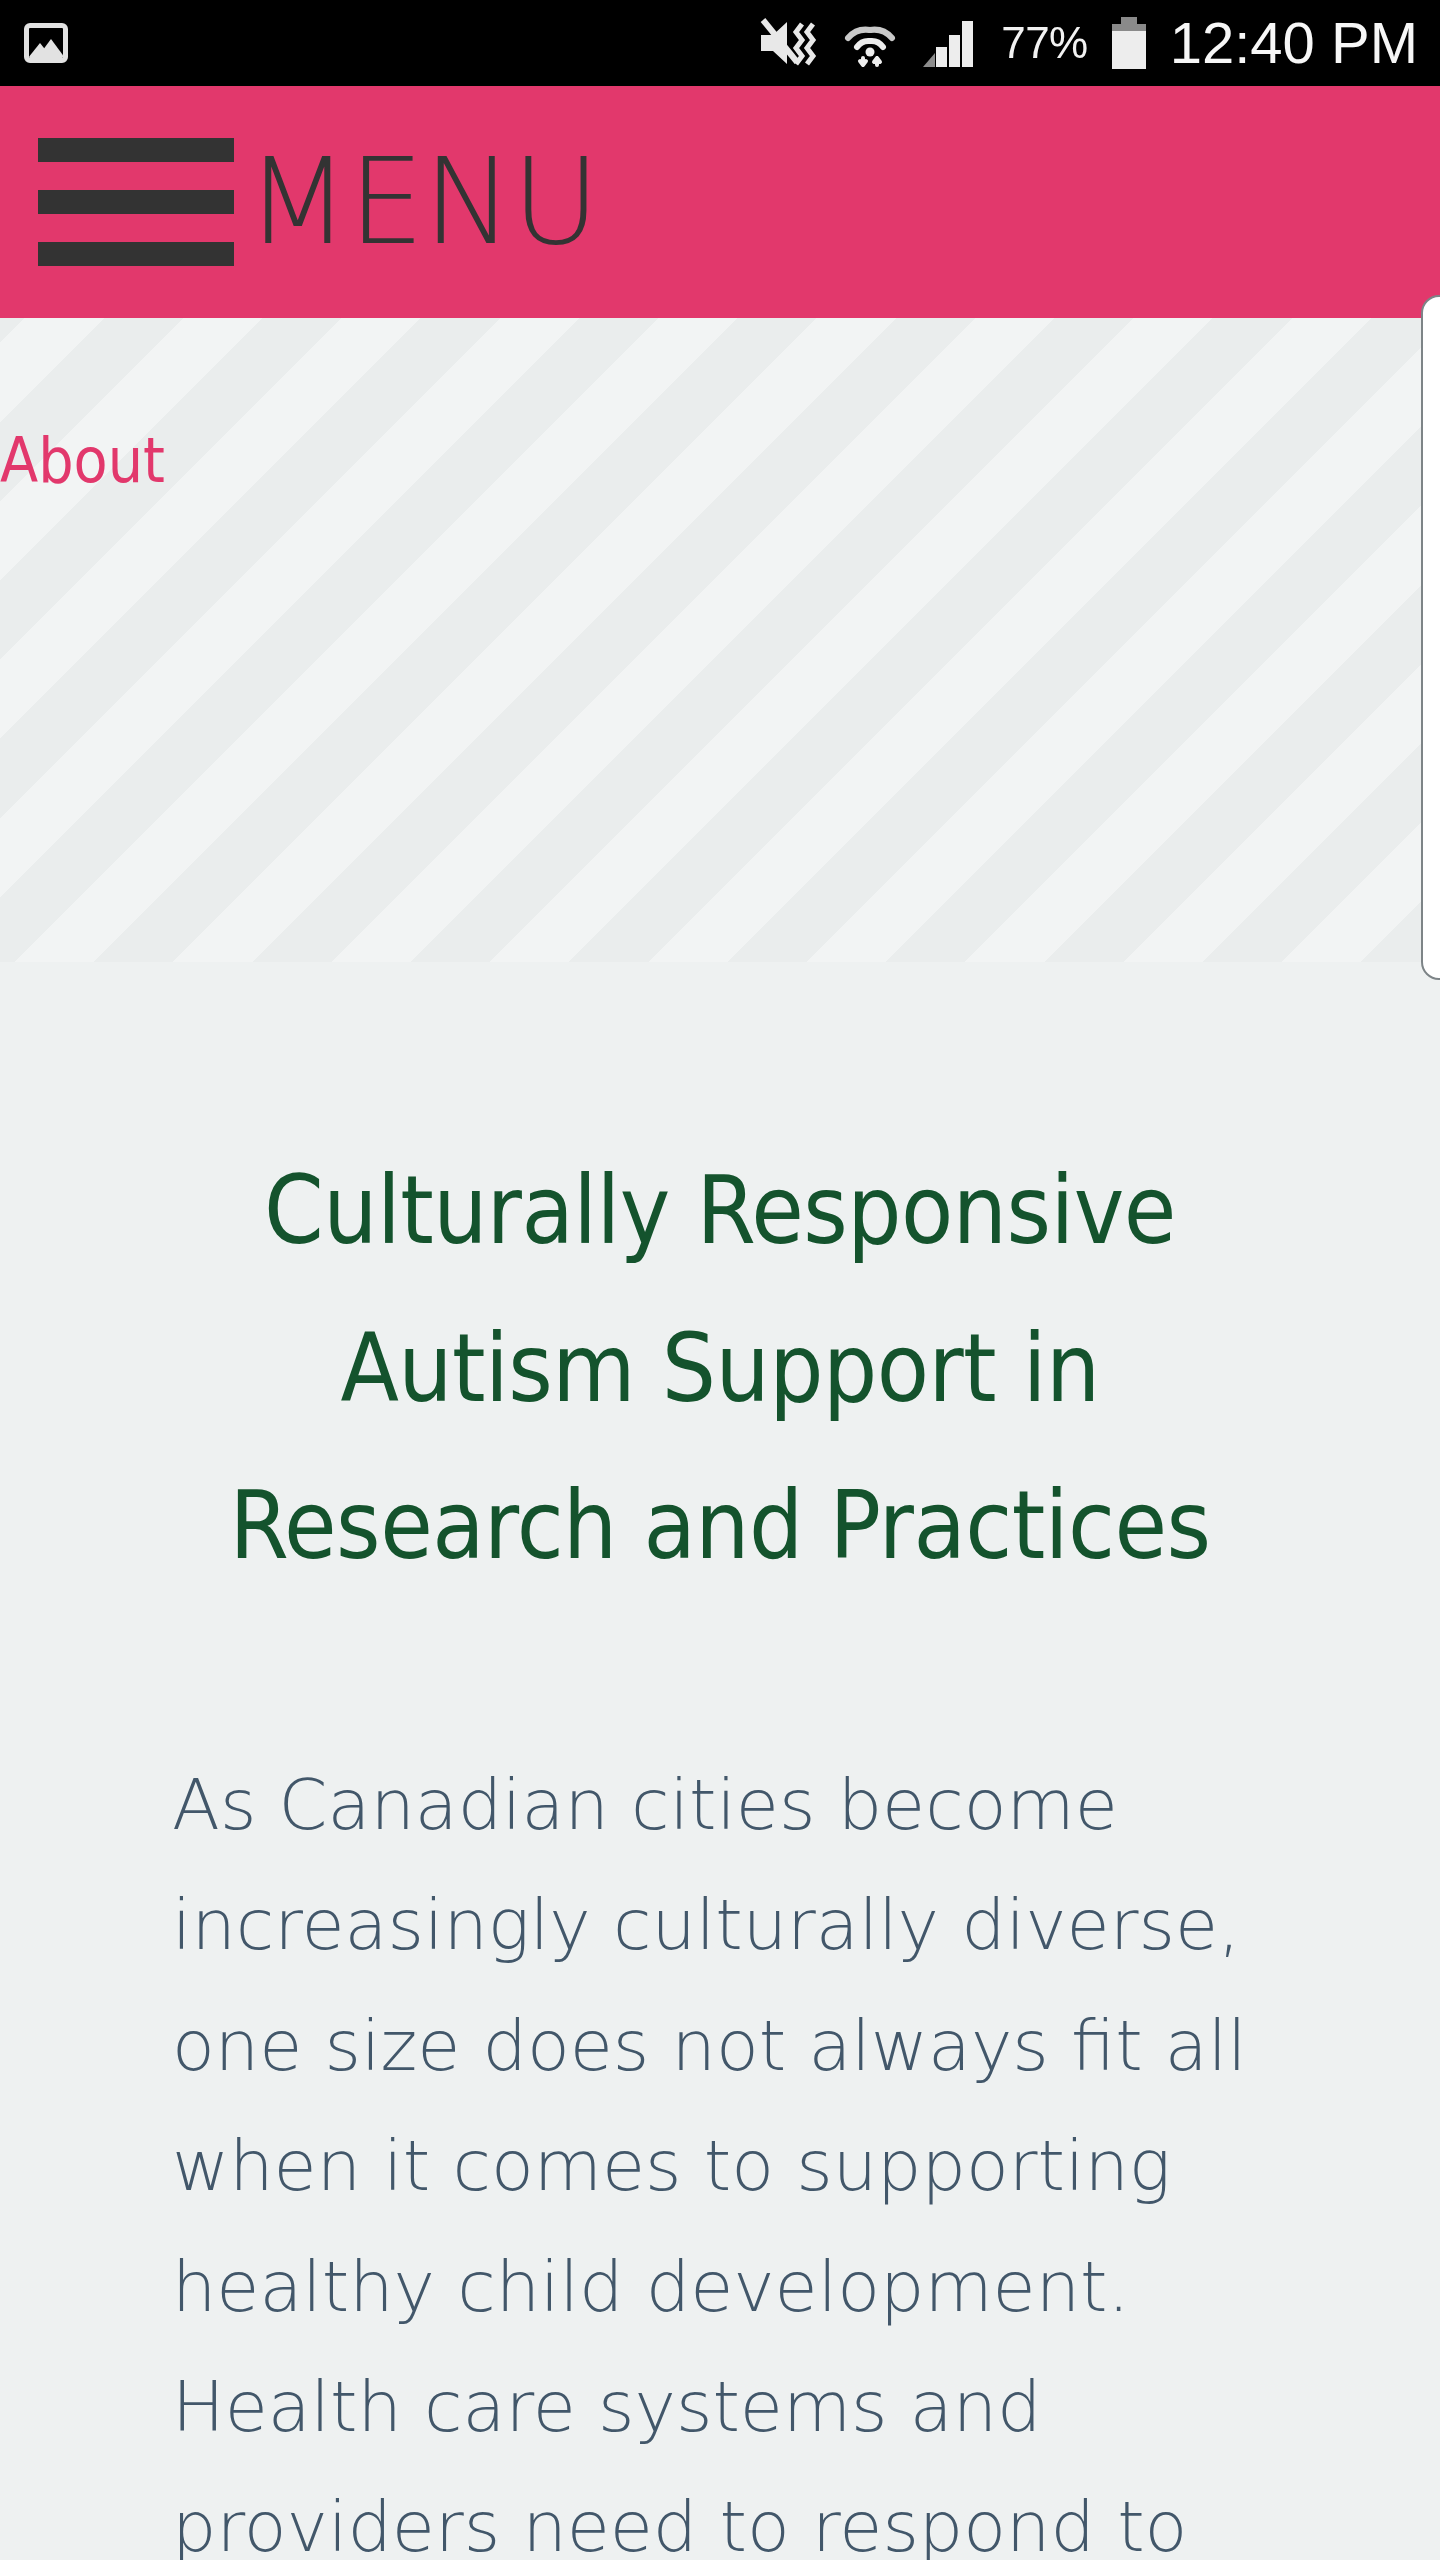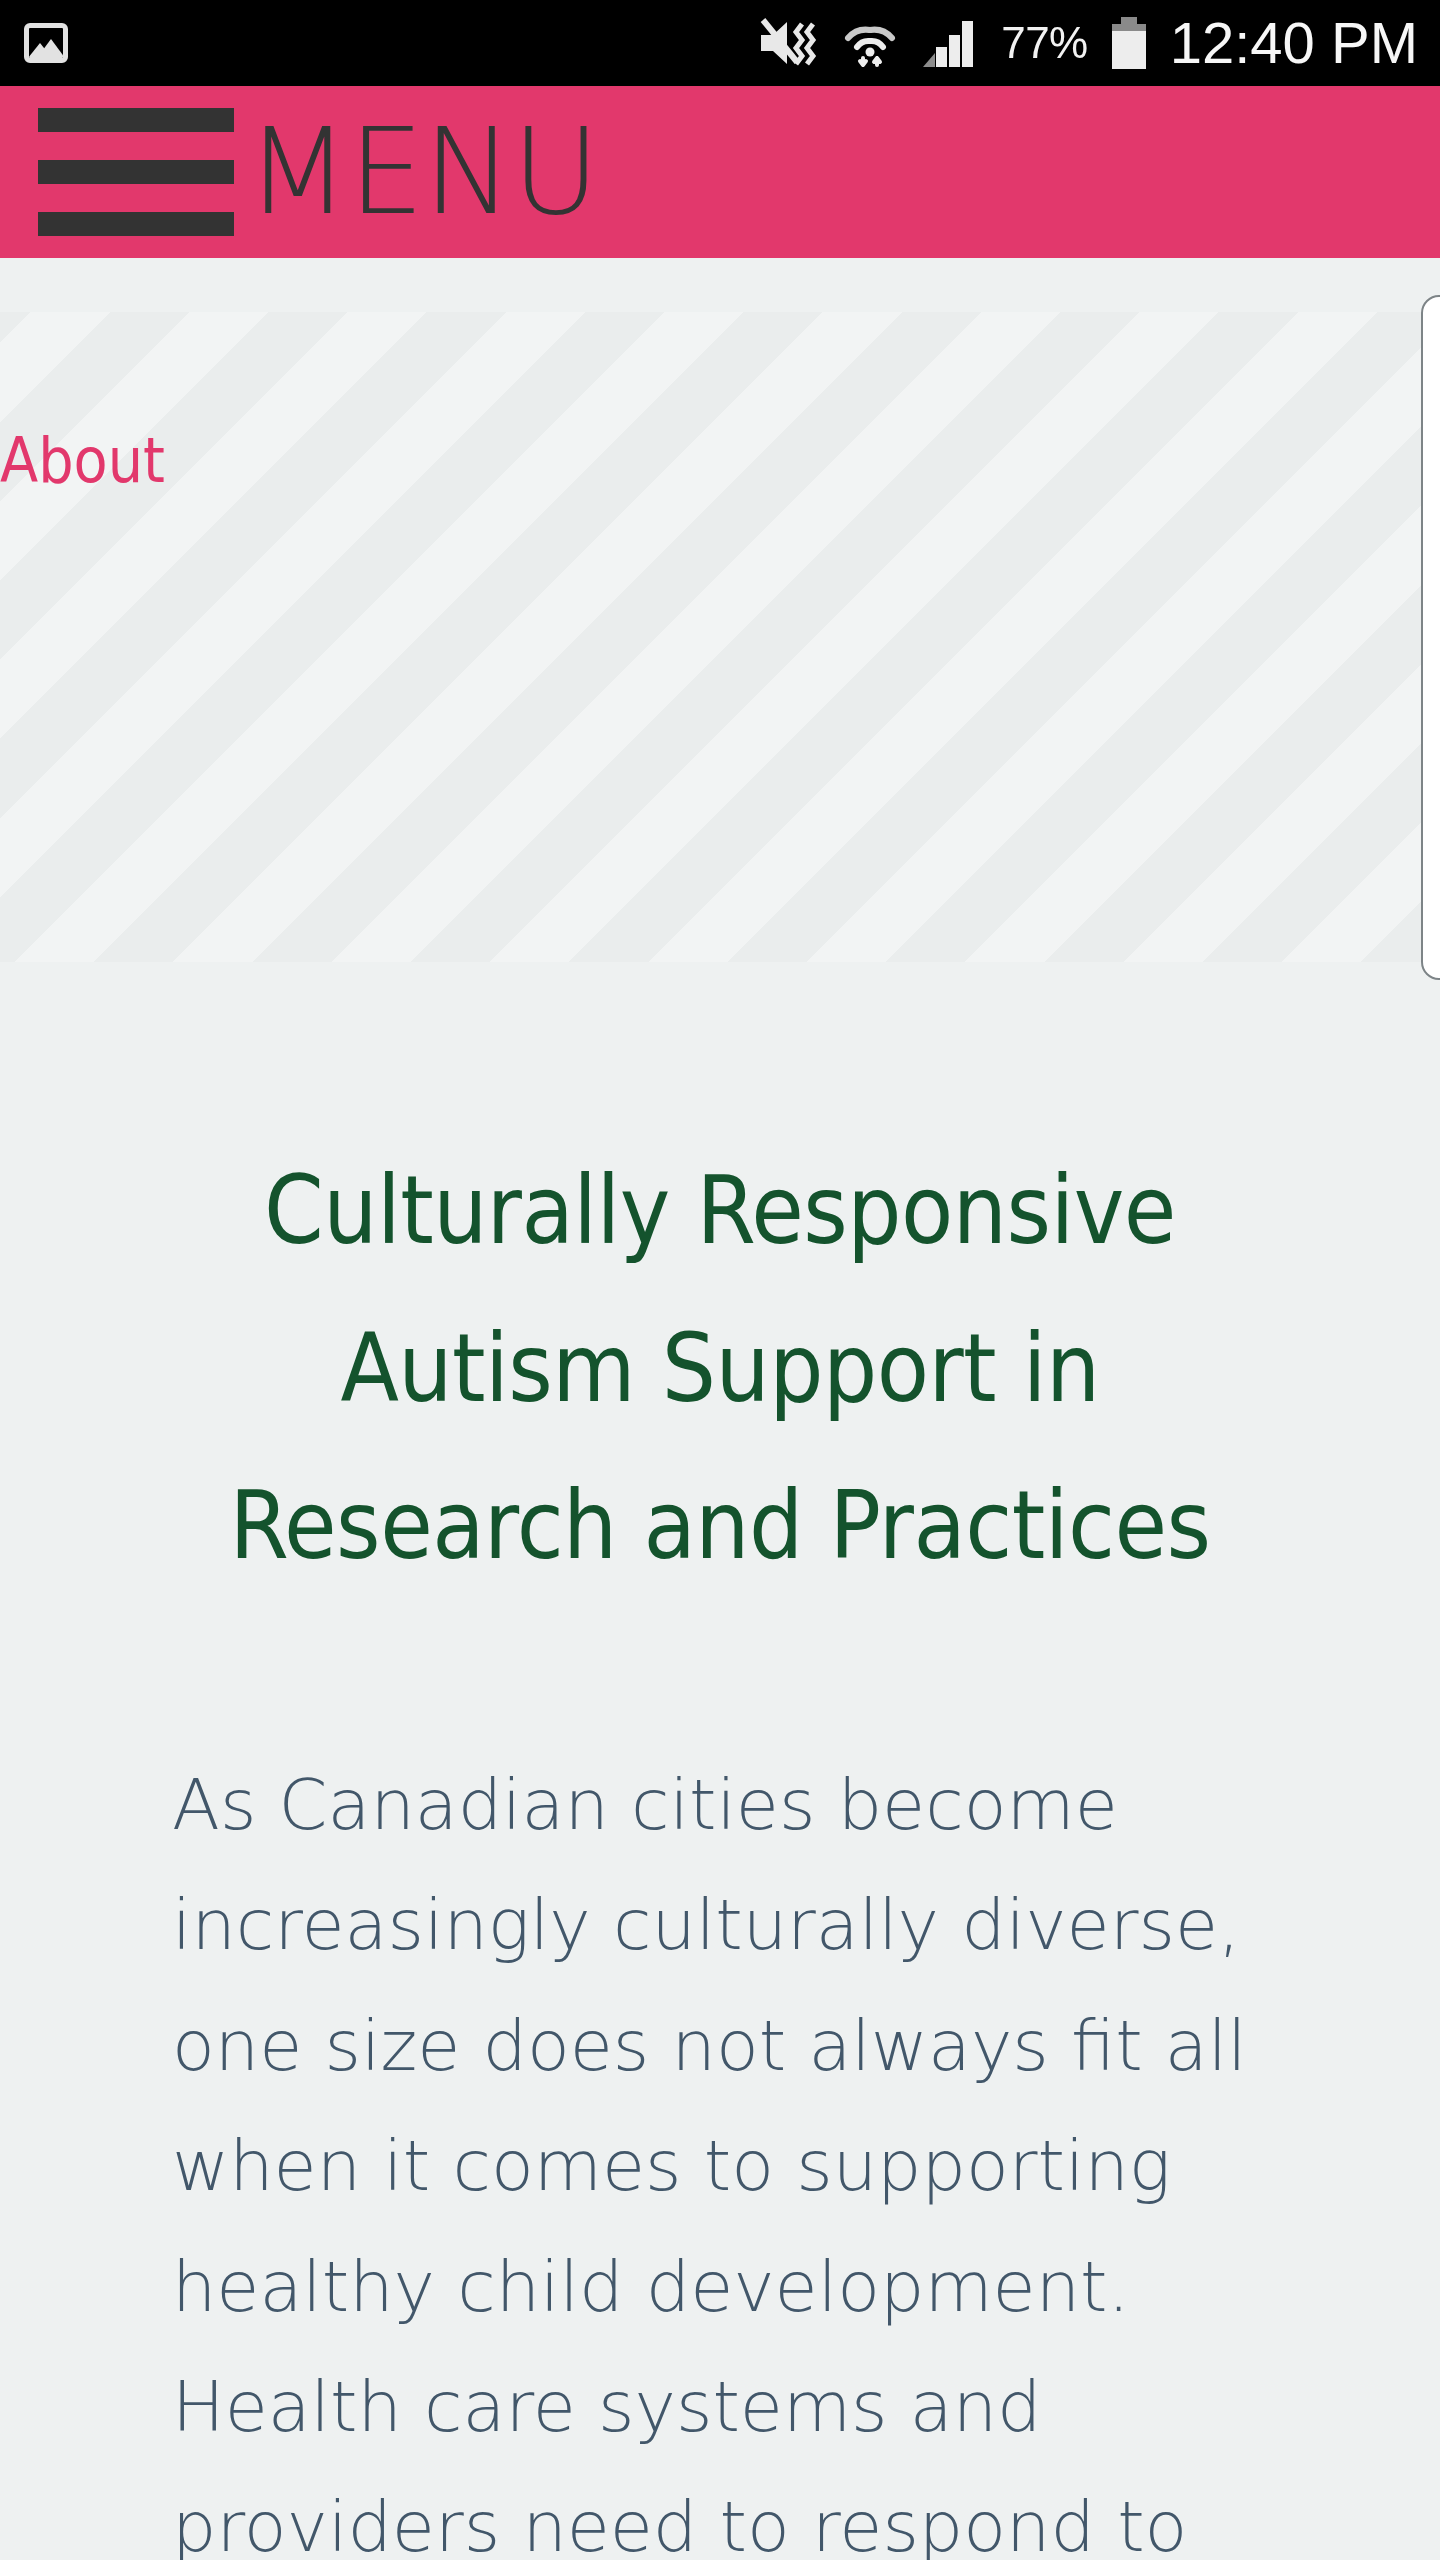--- a/index.html
+++ b/index.html
@@ -94,21 +94,21 @@
   .ico-battery .fill {
     position:absolute; bottom:0; left:0;
     width:34px; height:38px; background:#ededed;
   }
 
   
   .navbar {
     position:absolute;
     top:86px; left:0;
     width:1440px;
-    height:172px;
+    height:232px;
     background:#e2386c;
     display:flex;
     align-items:center;
     padding-left:38px;
     z-index:4;
   }
   .hamburger {
     width:200px;
     display:flex;
     flex-direction:column;

